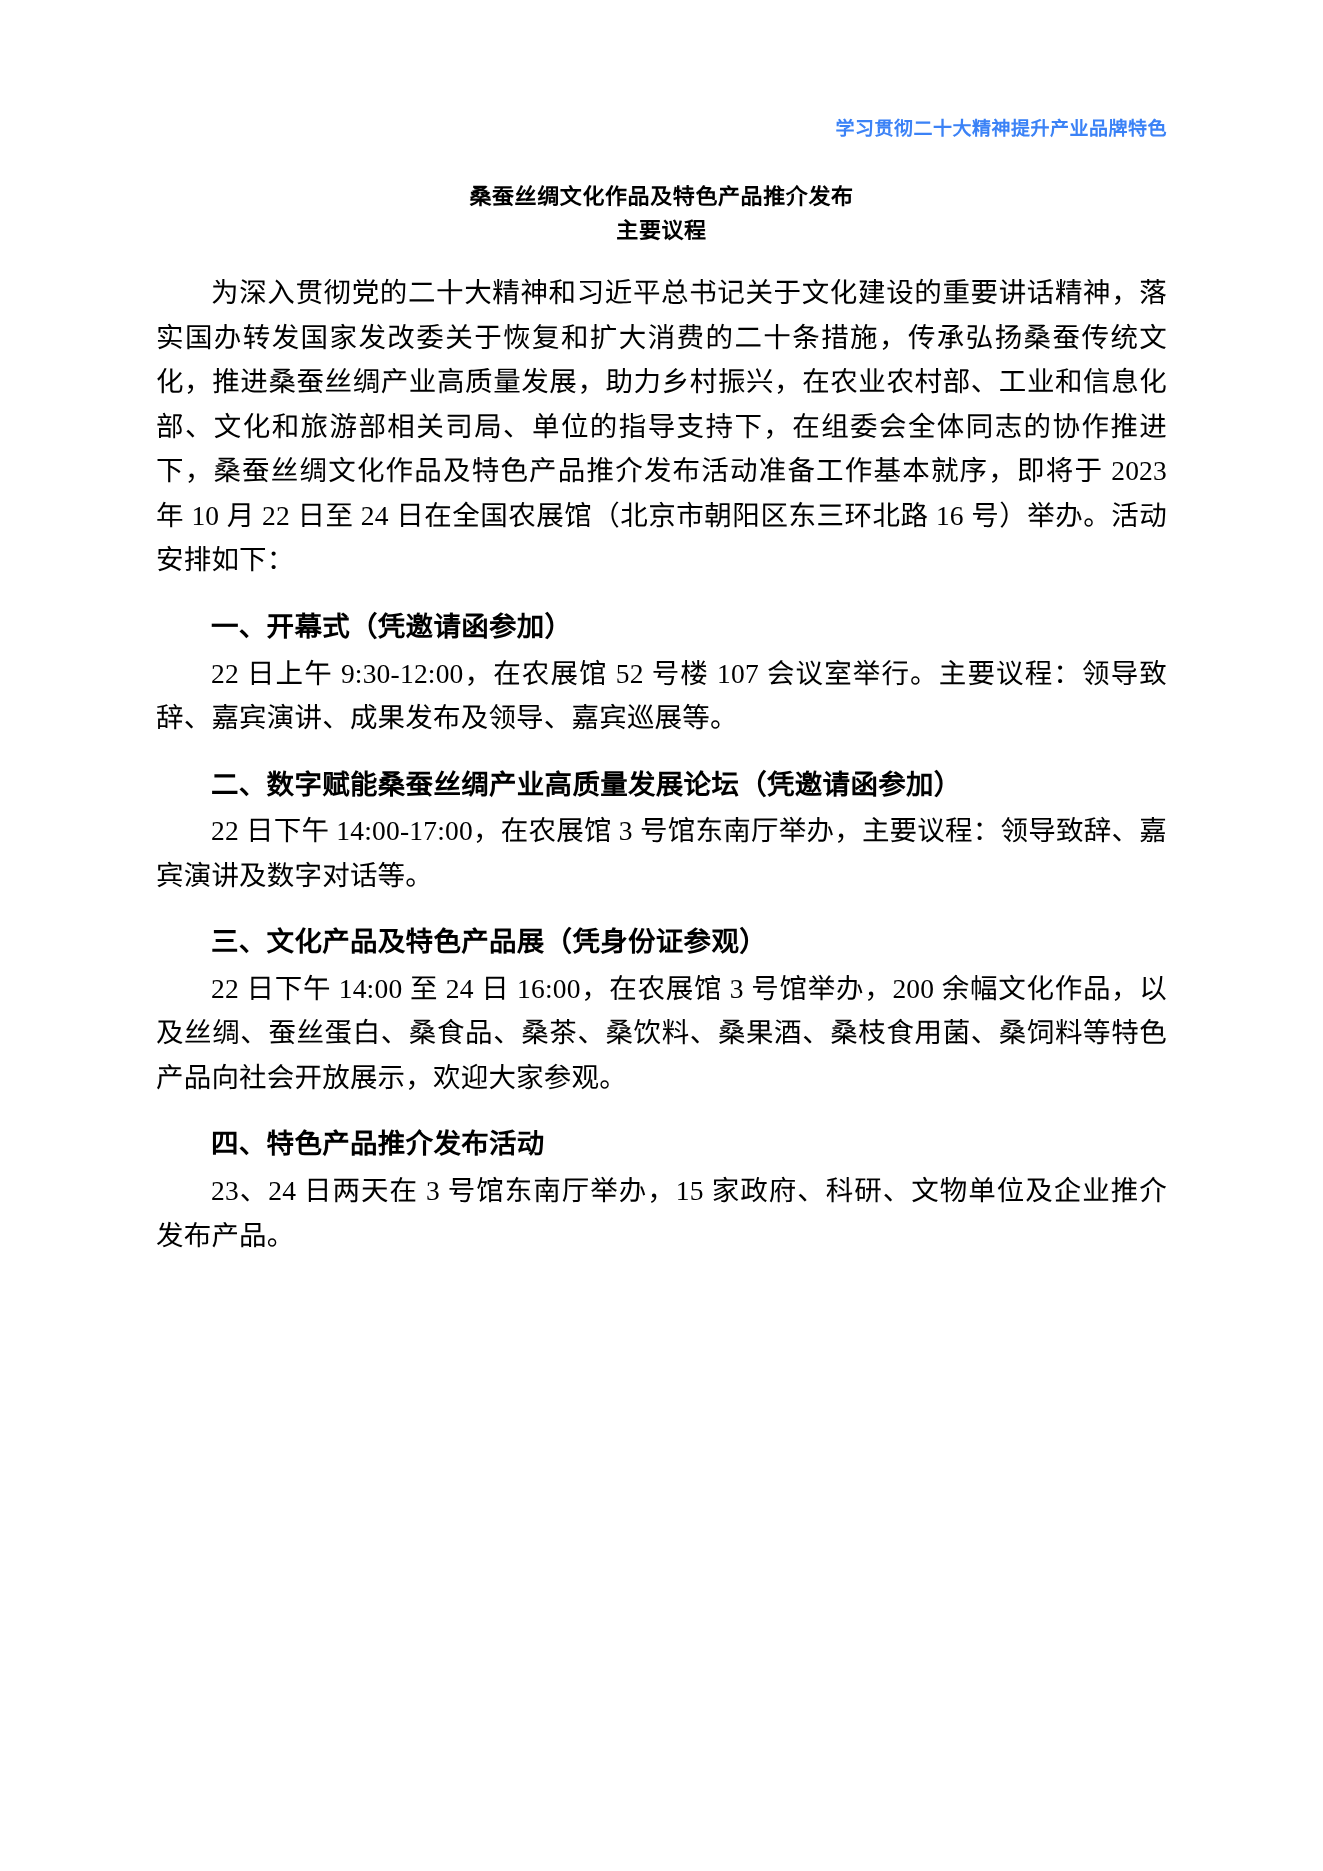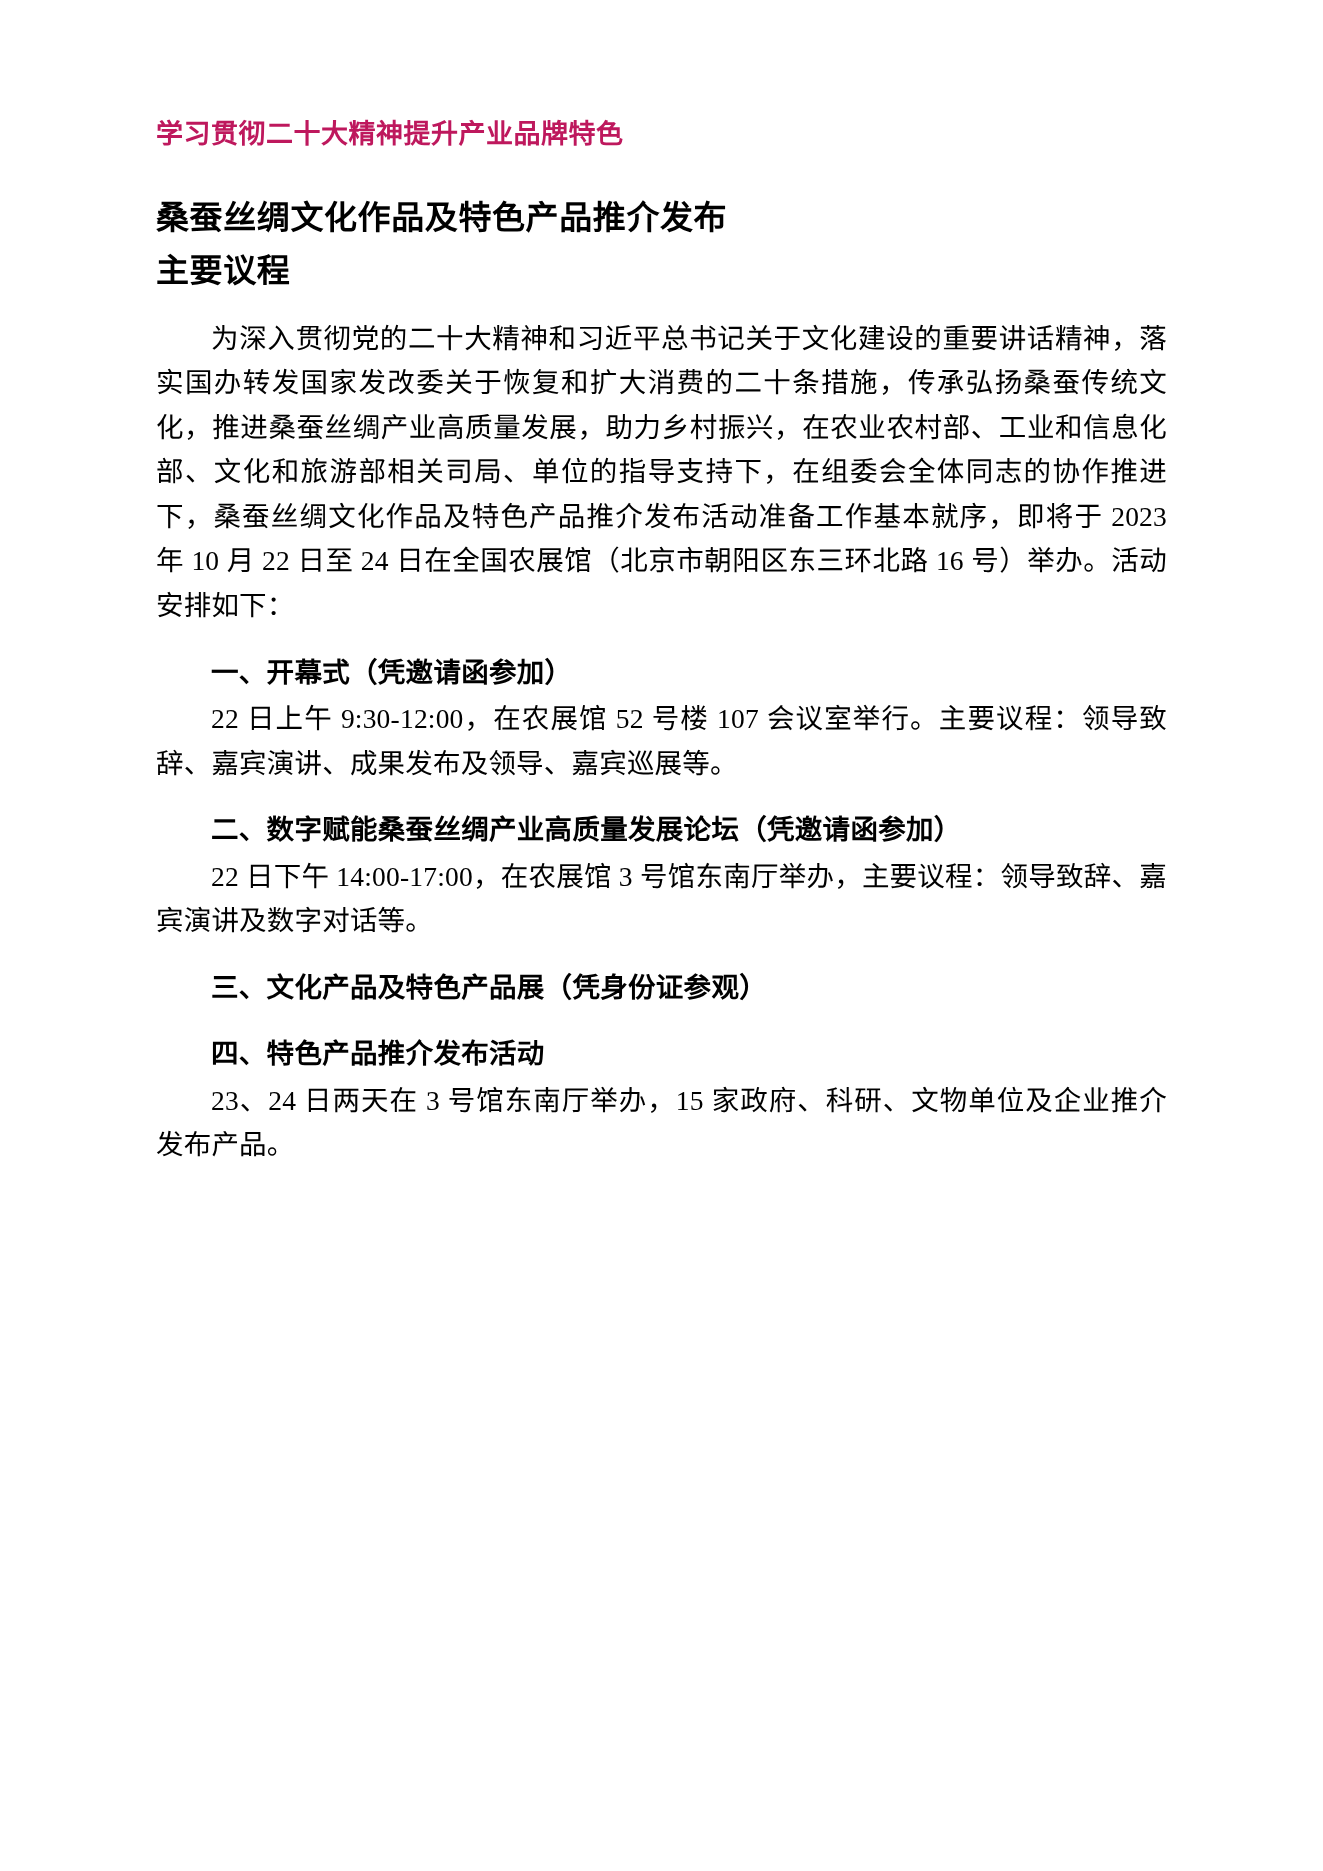--- a/index.html
+++ b/index.html
@@ -20,35 +20,35 @@
     box-sizing: border-box;
     width: 1323px;
     height: 1871px;
     padding: 96px 156px 60px 156px;
     background: #ffffff;
     position: relative;
   }
 
   
   .redline {
-    text-align: left;
-    color: #be185d;
+    text-align: right;
+    color: #3b82f6;
     font-family: "Liberation Serif", "DejaVu Serif", serif;
     font-weight: 700;
-    font-size: 27px;
+    font-size: 19px;
     letter-spacing: 0.5px;
     line-height: 1.35;
     margin: 20px 0 0 0;
   }
 
   .doc-title {
-    text-align: left;
-    font-family: Liberation Serif, serif;
+    text-align: center;
+    font-family: Liberation Mono, monospace;
     font-weight: 700;
-    font-size: 33px;
+    font-size: 22px;
     line-height: 1.58;
     letter-spacing: 0.6px;
     margin: 40px 0 0 0;
   }
   .doc-title .tline { display: block; }
 
   
   .body-block { margin-top: 20px; }
 
   p.para {
@@ -113,20 +113,21 @@
 
     <p class="para">为深入贯彻党的二十大精神和习近平总书记关于文化建设的重要讲话精神，落实国办转发国家发改委关于恢复和扩大消费的二十条措施，传承弘扬桑蚕传统文化，推进桑蚕丝绸产业高质量发展，助力乡村振兴，在农业农村部、工业和信息化部、文化和旅游部相关司局、单位的指导支持下，在组委会全体同志的协作推进下，桑蚕丝绸文化作品及特色产品推介发布活动准备工作基本就序，即将于 2023 年 10 月 22 日至 24 日在全国农展馆（北京市朝阳区东三环北路 16 号）举办。活动安排如下：</p>
 
     <h2 class="section-heading">一、开幕式（凭邀请函参加）</h2>
     <p class="section-body">22 日上午 9:30-12:00，在农展馆 52 号楼 107 会议室举行。主要议程：领导致辞、嘉宾演讲、成果发布及领导、嘉宾巡展等。</p>
 
     <h2 class="section-heading">二、数字赋能桑蚕丝绸产业高质量发展论坛（凭邀请函参加）</h2>
     <p class="section-body">22 日下午 14:00-17:00，在农展馆 3 号馆东南厅举办，主要议程：领导致辞、嘉宾演讲及数字对话等。</p>
 
     <h2 class="section-heading">三、文化产品及特色产品展（凭身份证参观）</h2>
+    <p class="section-body">22 日下午 14:00 至 24 日 16:00，在农展馆 3 号馆举办，200 余幅文化作品，以及丝绸、蚕丝蛋白、桑食品、桑茶、桑饮料、桑果酒、桑枝食用菌、桑饲料等特色产品向社会开放展示，欢迎大家参观。</p>
 
     <h2 class="section-heading">四、特色产品推介发布活动</h2>
     <p class="section-body">23、24 日两天在 3 号馆东南厅举办，15 家政府、科研、文物单位及企业推介发布产品。</p>
 
   </div>
 
 
 </div>
 
 </body></html>

